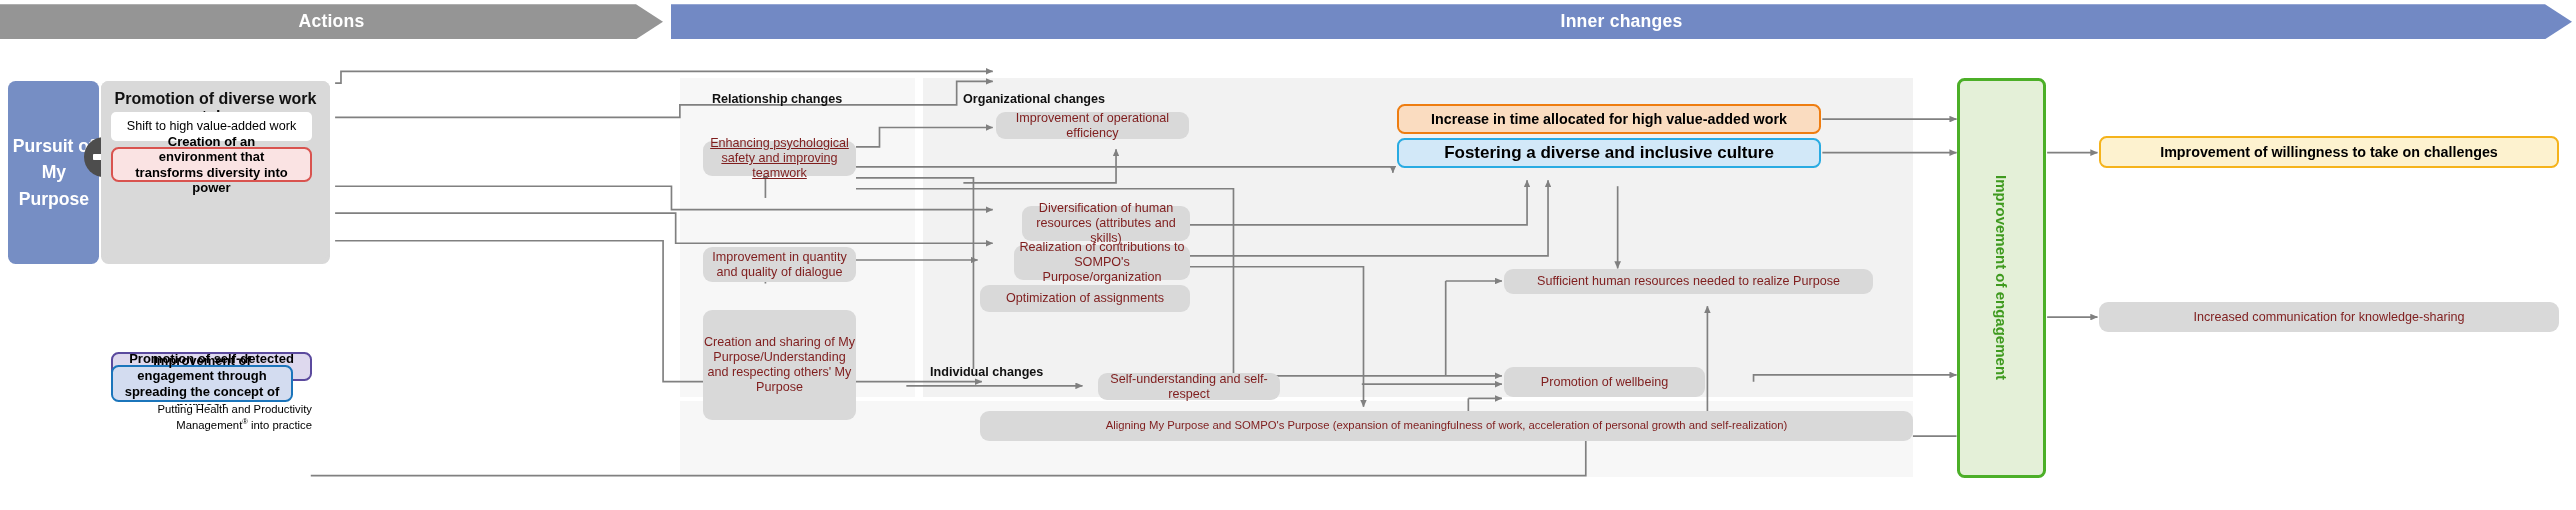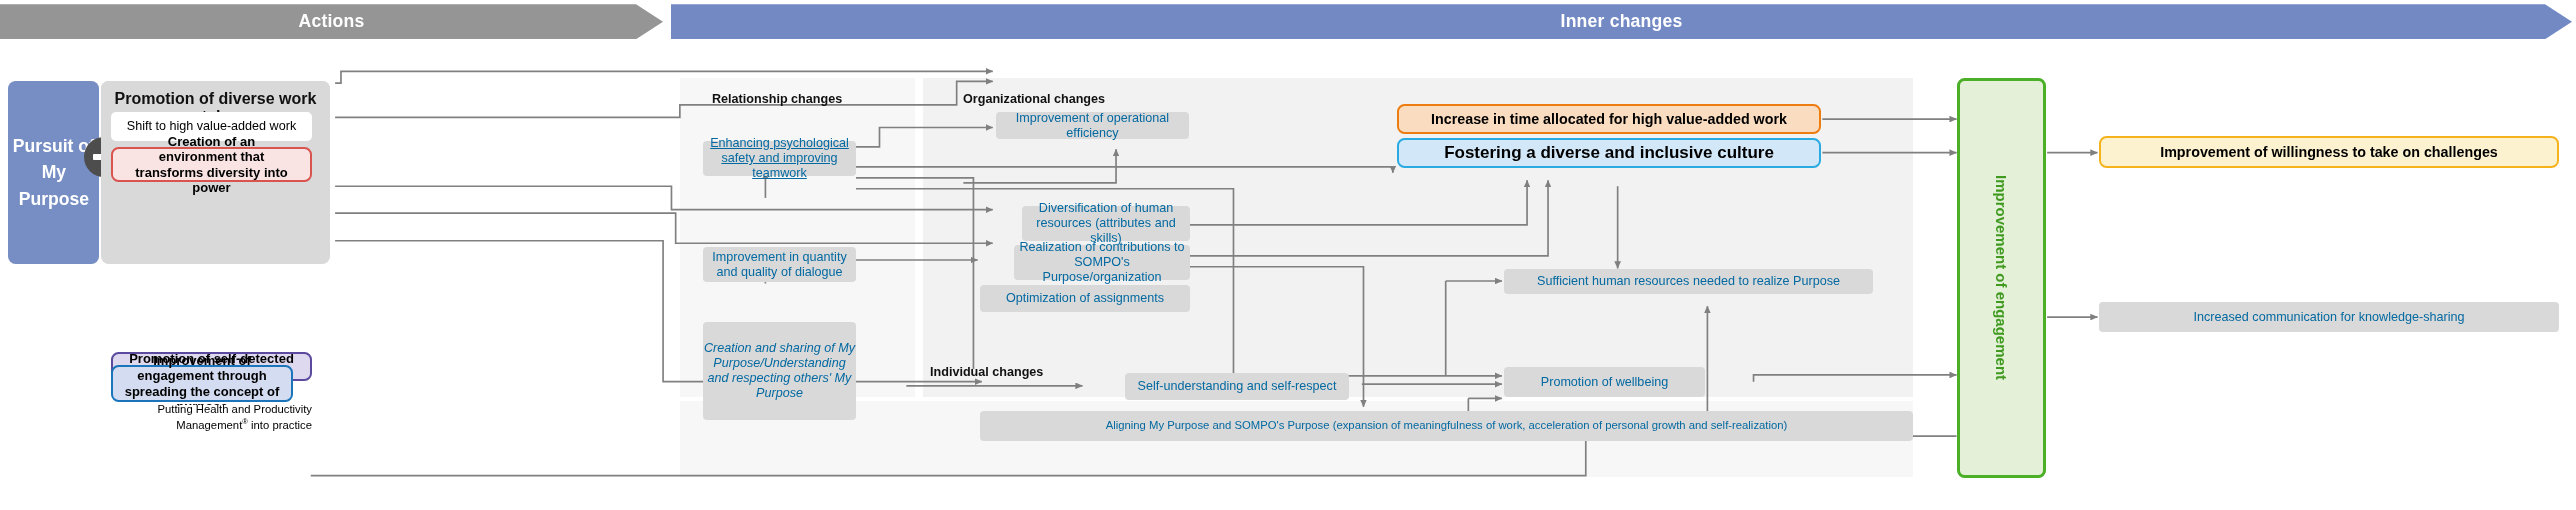--- a/index.html
+++ b/index.html
@@ -11,21 +11,21 @@
           color:#fff;font-weight:bold;letter-spacing:0.2px;}
   .banner span{display:block;}
 
   
   .zone{position:absolute;background:#f7f7f7;}
   .zone.mid{background:#f2f2f2;}
 
   
   .node{position:absolute;display:flex;align-items:center;justify-content:center;
         text-align:center;box-sizing:border-box;line-height:1.18;}
-  .gray{background:#d9d9d9;border-radius:4px;color:#0369a1;font-size:12.6px;}
+  .gray{background:#d9d9d9;border-radius:9px;color:#7f1d1d;font-size:12.6px;}
   .white{background:#ffffff;border-radius:5px;color:#000000;font-size:12.6px;}
   .hl{border-radius:7.6px;font-weight:bold;}
   .hl.red{background:#fae3e3;border:2.5px solid #d9534f;font-size:13px;}
   .hl.purple{background:#ded9ee;border:2.5px solid #5b4a9e;font-size:13px;}
   .hl.blue{background:#d3dcf0;border:2.5px solid #1b75bb;font-size:13px;}
   .hl.orange{background:#fadcc0;border:2.5px solid #ee7d11;font-size:14.3px;}
   .hl.cyan{background:#d2e8f8;border:2.5px solid #29abe2;font-size:17px;}
   .hl.yellow{background:#fdf2cf;border:2.5px solid #f5b31b;font-size:14.3px;}
   .hl.green{background:#e4f0d8;border:3.4px solid #4caf28;color:#3f9a1f;}
 
@@ -164,31 +164,31 @@
   </div>
 
   <div class="col-head" style="left:712px;top:92px;">Relationship changes</div>
   <div class="col-head" style="left:963px;top:92px;">Organizational changes</div>
   <div class="col-head" style="left:930px;top:365px;">Individual changes</div>
 
   <div class="node gray" style="left:703px;top:141px;width:153px;height:35px;text-decoration:underline;">Enhancing psychological safety and improving teamwork</div>
 
   <div class="node gray" style="left:703px;top:227px;width:153px;height:35px;margin-top:20px;">Improvement in quantity and quality of dialogue</div>
 
-  <div class="node gray" style="left:703px;top:322px;width:153px;height:98px;font-style:italic;">Creation and sharing of My Purpose/Understanding and respecting others' My Purpose</div>
+  <div class="node gray" style="left:703px;top:310px;width:153px;height:110px;">Creation and sharing of My Purpose/Understanding and respecting others' My Purpose</div>
 
   <div class="node gray" style="left:996px;top:112px;width:193px;height:27px;">Improvement of operational efficiency</div>
 
   <div class="node gray" style="left:1022px;top:206px;width:168px;height:35px;">Diversification of human resources (attributes and skills)</div>
 
   <div class="node gray" style="left:1014px;top:245px;width:176px;height:35px;">Realization of contributions to SOMPO's Purpose/organization</div>
 
   <div class="node gray" style="left:980px;top:285px;width:210px;height:27px;">Optimization of assignments</div>
 
-  <div class="node gray" style="left:1125px;top:373px;width:224px;height:27px;">Self-understanding and self-respect</div>
+  <div class="node gray" style="left:1098px;top:373px;width:182px;height:27px;">Self-understanding and self-respect</div>
 
   <div class="node gray" style="left:980px;top:411px;width:933px;height:30px;font-size:11.3px;">Aligning My Purpose and SOMPO's Purpose (expansion of meaningfulness of work, acceleration of personal growth and self-realization)</div>
 
   <div class="node hl orange" style="left:1397px;top:104px;width:424px;height:30px;">Increase in time allocated for high value-added work</div>
 
   <div class="node hl cyan" style="left:1397px;top:138px;width:424px;height:30px;">Fostering a diverse and inclusive culture</div>
 
   <div class="node gray" style="left:1504px;top:269px;width:369px;height:25px;">Sufficient human resources needed to realize Purpose</div>
 
   <div class="node gray" style="left:1504px;top:367px;width:201px;height:30px;">Promotion of wellbeing</div>

